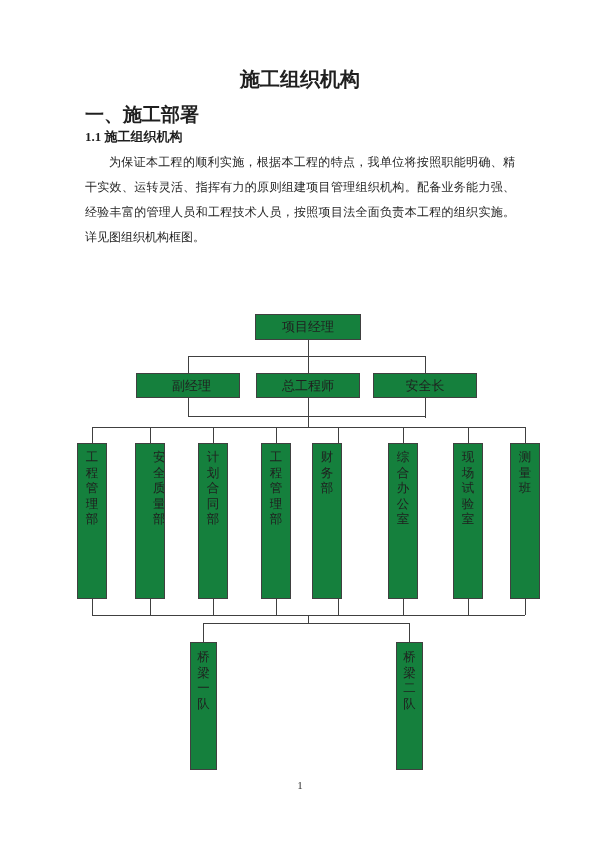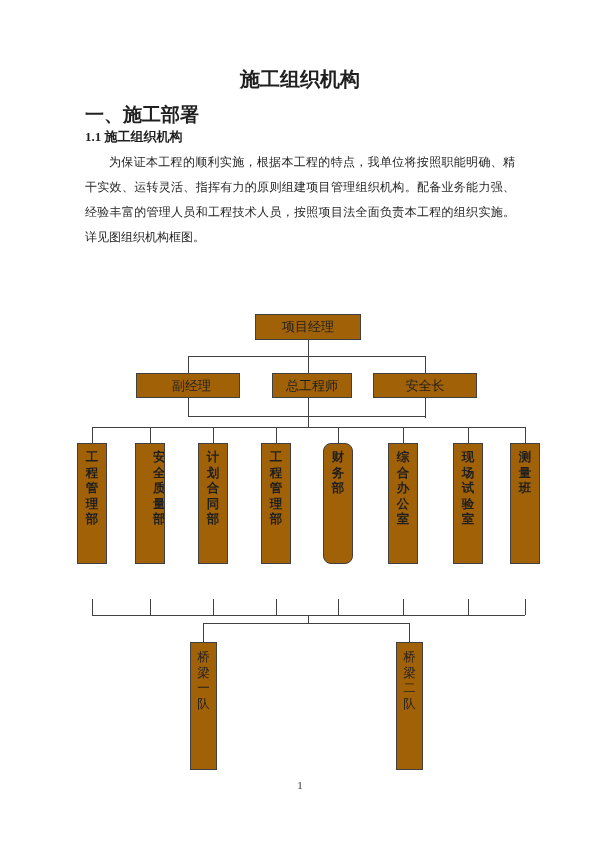--- a/index.html
+++ b/index.html
@@ -39,44 +39,44 @@
   .para-line.first { text-indent: 24px; }
   .para-line.last { text-align-last: left; }
 
   
   .chart-lines { position: absolute; left: 0; top: 0; width: 600px; height: 849px; }
   .chart-lines line { stroke: var(--line-color); stroke-width: 1; shape-rendering: crispEdges; }
 
   .obox {
     position: absolute;
     border: 1px solid var(--line-color);
-    background: #a16207;
+    background: #15803d;
     font-size: 13px;
     text-align: center;
     overflow: hidden;
   }
   .obox.hbox { line-height: 23px; }
   .vlabel {
     width: 1em; margin: 0 auto;
     word-break: break-all;
     font-size: 12.5px;
     line-height: 15.5px;
     text-align: center;
   }
   .dept .vlabel { padding-top: 6px; }
   .team .vlabel { padding-top: 7px; }
 
   
   .box-root   { left: 255px; top: 314px; width: 106px; height: 26px; }
   .box-vice   { left: 136px; top: 373px; width: 104px; height: 25px; padding-left: 7px; }
-  .box-chief  { left: 256px; top: 373px; width: 80px; height: 25px; margin-left: 16px; }
+  .box-chief  { left: 256px; top: 373px; width: 104px; height: 25px; }
   .box-safety { left: 373px; top: 373px; width: 104px; height: 25px; }
-  .dept { top: 443px; width: 30px; height: 121px; font-weight: bold; }
+  .dept { top: 443px; width: 30px; height: 156px; }
   .box-d0 { left: 77px; }  .box-d1 { left: 135px; padding-left: 17px; } .box-d2 { left: 198px; }
-  .box-d3 { left: 261px; } .box-d4 { left: 323px; border-radius: 8px; } .box-d5 { left: 388px; }
+  .box-d3 { left: 261px; } .box-d4 { left: 312px; } .box-d5 { left: 388px; }
   .box-d6 { left: 453px; } .box-d7 { left: 510px; }
   .team { top: 642px; width: 27px; height: 128px; }
   .box-t0 { left: 190px; } .box-t1 { left: 396px; }
 
   .page-number {
     position: absolute; left: 0; right: 0; top: 779px;
     text-align: center; font-size: 11px; color: #333;
   }
 </style>
 </head>

